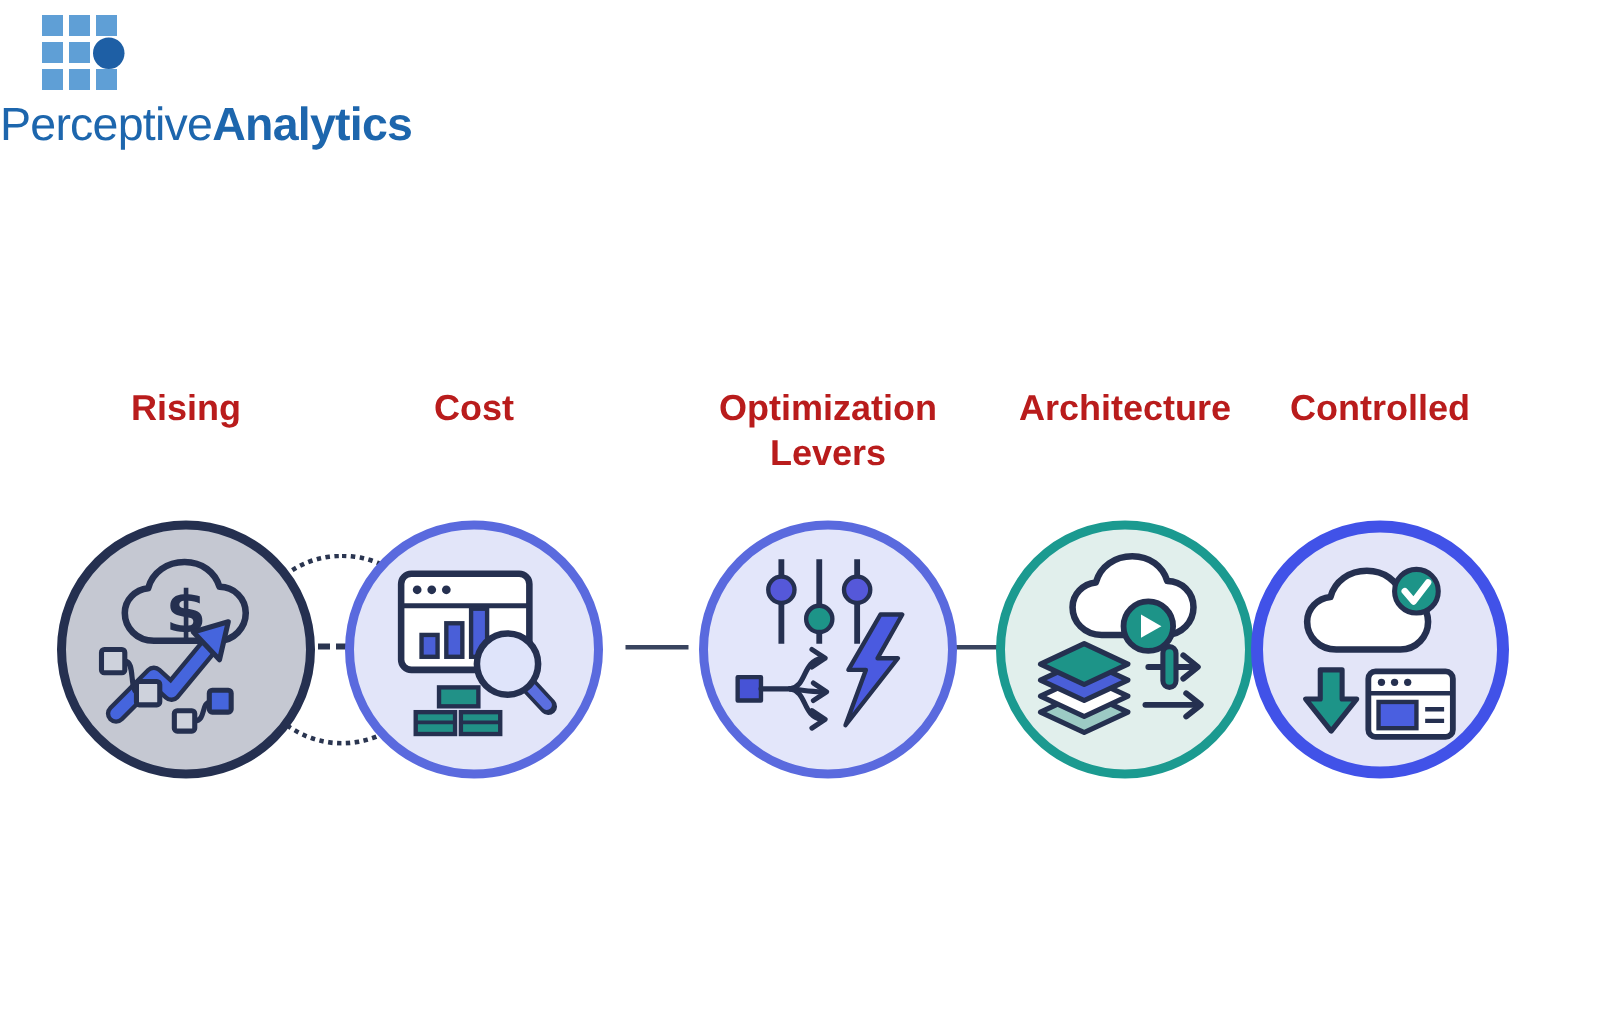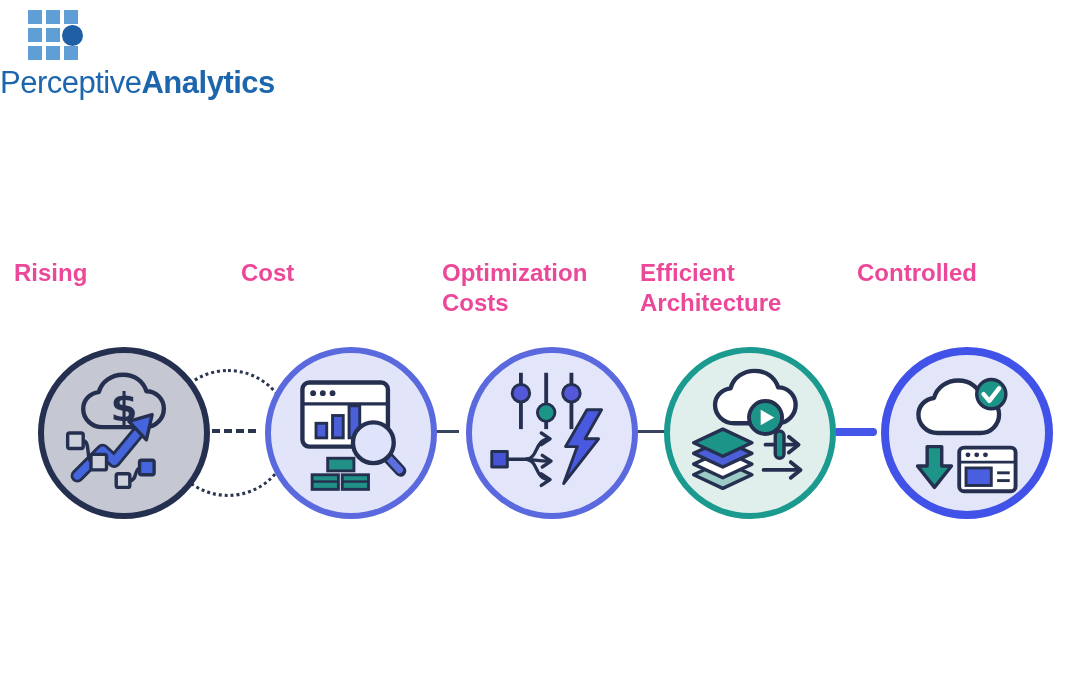--- a/index.html
+++ b/index.html
@@ -19,22 +19,22 @@
   
   .connector{position:absolute;}
   .dotted-circle{left:164px;top:369px;width:128px;height:128px;border:3px dotted #2a3550;border-radius:50%;box-sizing:border-box;}
   .dash-line{left:200px;top:429px;width:56px;height:0;border-top:4px dashed #2a3550;}
   .solid-line{height:3px;background:#39445f;top:430px;}
   .line-2-3{left:417px;width:42px;}
   .line-3-4{left:625px;width:42px;}
   .thick-line{left:833px;top:428px;width:44px;height:8px;background:#4456e8;border-radius:4px;}
   
   .stage{position:absolute;top:258px;width:220px;}
-  .stage-1{left:14px;}  .stage-2{left:241px;} .stage-3{left:442px;} .stage-4{left:640px;} .stage-5{left:857px;}
-  .stage-label{font-size:24px;font-weight:700;color:#ec4899;line-height:30px;height:60px;}
+  .stage-1{left:14px;}  .stage-2{left:206px;} .stage-3{left:442px;} .stage-4{left:640px;} .stage-5{left:810px;}
+  .stage-label{text-align:center;font-size:24px;font-weight:700;color:#b91c1c;line-height:30px;height:60px;}
   .stage-circle{
     width:172px;height:172px;border-radius:50%;border:6px solid #000;box-sizing:border-box;
     margin:29px auto 0;display:flex;align-items:center;justify-content:center;
   }
   .stage-5 .stage-circle{border-width:8px;}
   .stage-icon{display:block;}
 </style>
 </head>
 <body>
 
@@ -120,21 +120,21 @@
           <line x1="108" y1="95" x2="120" y2="108" stroke="#5b6fe0" stroke-width="7" stroke-linecap="round"></line>
           <circle cx="93" cy="80" r="21" fill="#dfe4fa" stroke="#253050" stroke-width="4.5"></circle>
         </g>
       </svg>
     </div>
   </div>
 
   <div class="stage stage-3">
     <div class="stage-label">
       <div>Optimization</div>
-      <div>Costs</div>
+      <div>Levers</div>
     </div>
     <div class="stage-circle" style="border-color: rgb(90, 106, 222); background-color: rgb(227, 230, 250);">
       <svg class="stage-icon" width="136" height="136" viewBox="0 0 140 140">
         <g>
           <line x1="38" y1="8" x2="38" y2="66" stroke="#253050" stroke-width="4"></line>
           <line x1="64" y1="8" x2="64" y2="66" stroke="#253050" stroke-width="4"></line>
           <line x1="90" y1="8" x2="90" y2="66" stroke="#253050" stroke-width="4"></line>
           <circle cx="38" cy="29" r="9" fill="#5558d9" stroke="#253050" stroke-width="3"></circle>
           <circle cx="64" cy="49" r="9" fill="#1d9488" stroke="#253050" stroke-width="3"></circle>
           <circle cx="90" cy="29" r="9" fill="#5558d9" stroke="#253050" stroke-width="3"></circle>
@@ -149,21 +149,20 @@
           <path d="M44 97 C56 99 52 116 66 118"></path>
           <polyline points="59,112 68,118 59,124"></polyline>
         </g>
         <polygon points="106,46 84,84 96,84 82,122 118,76 104,76 121,46" fill="#4a5ae0" stroke="#253050" stroke-width="3" stroke-linejoin="round"></polygon>
       </svg>
     </div>
   </div>
 
   <div class="stage stage-4">
     <div class="stage-label">
-      <div>Efficient</div>
       <div>Architecture</div>
     </div>
     <div class="stage-circle" style="border-color: rgb(27, 154, 144); background-color: rgb(225, 239, 236);">
       <svg class="stage-icon" width="136" height="136" viewBox="0 0 140 140">
         <g>
           <path transform="translate(24,4)" d="M30 56 C18 56 10 47 10 37 C10 28 17 21 26 20 C29 9 39 2 51 2 C63 2 72 9 75 19 C85 19 93 27 93 37 C93 47 85 56 74 56 Z" fill="#ffffff" stroke="#253050" stroke-width="4.5" stroke-linejoin="round"></path>
           <circle cx="86" cy="54" r="17" fill="#1d9488" stroke="#253050" stroke-width="4"></circle>
           <polygon points="81,46 95,54 81,62" fill="#ffffff"></polygon>
         </g>
         <g stroke="#253050" stroke-width="3.5" stroke-linejoin="round">

